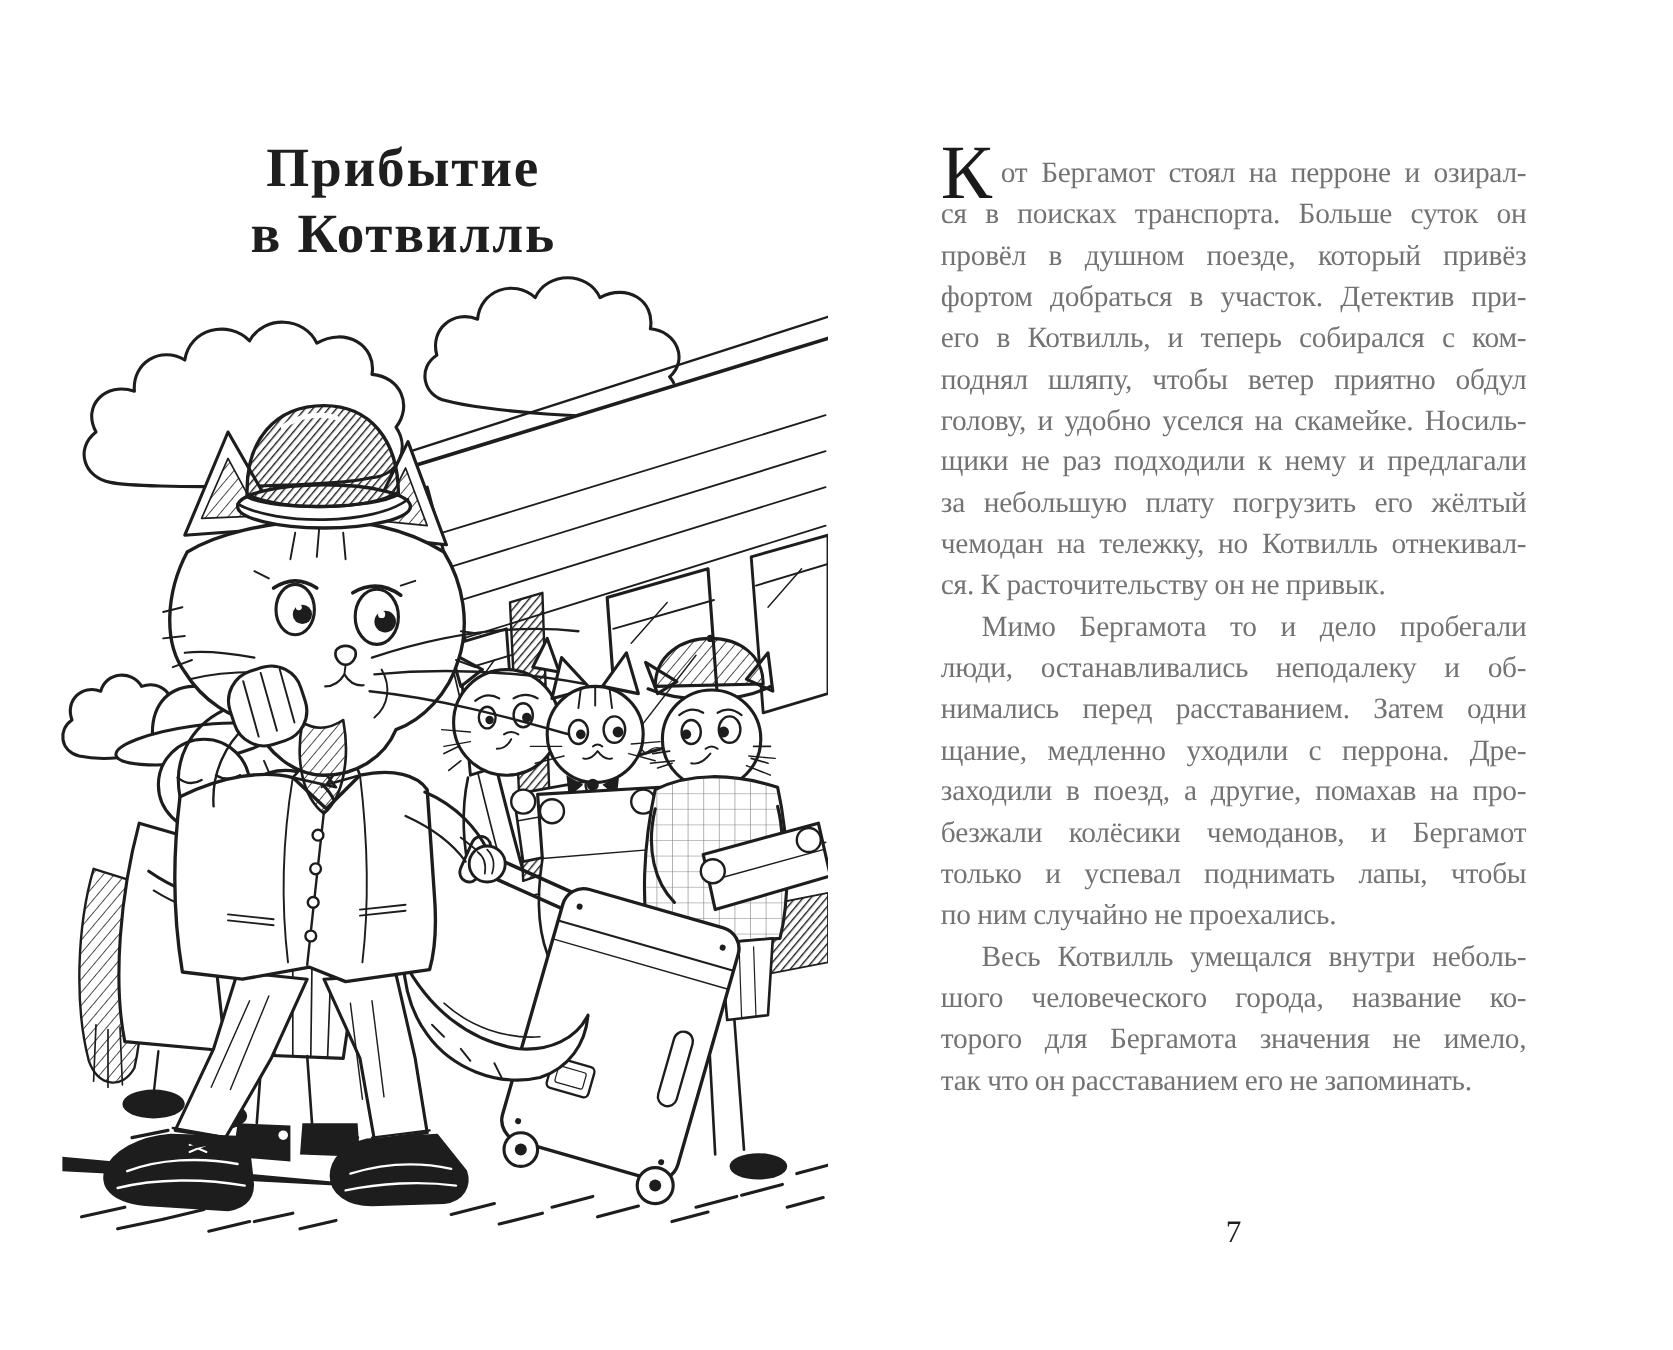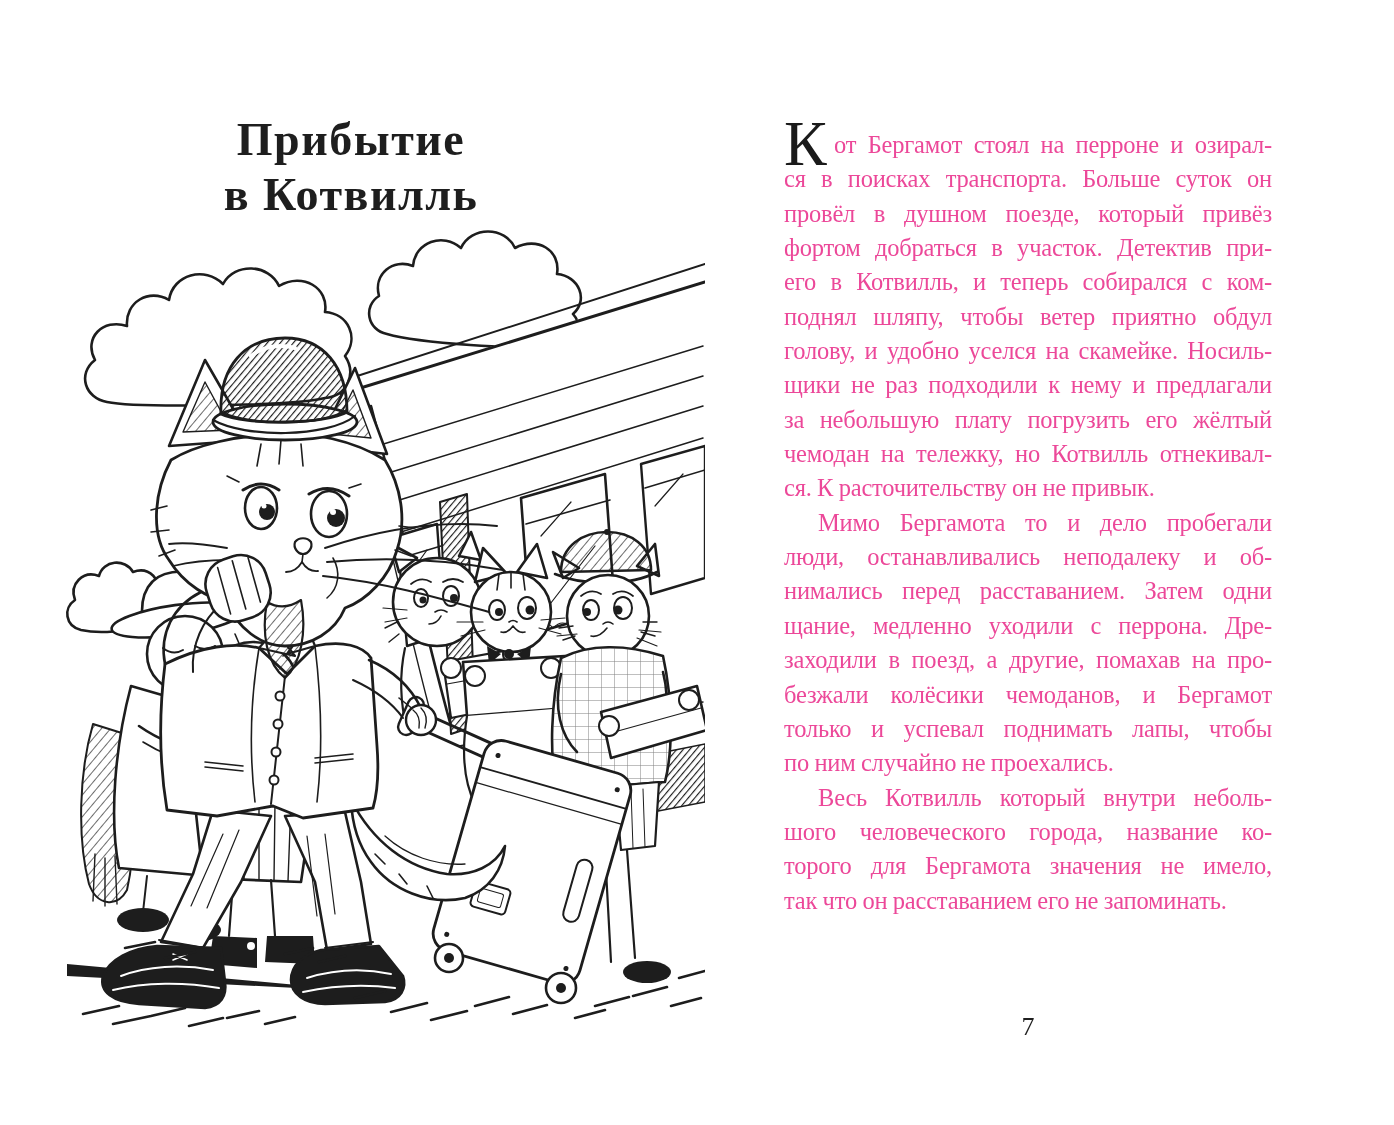--- a/index.html
+++ b/index.html
@@ -1,25 +1,25 @@
 <!DOCTYPE html>
 <html><head>
 <meta charset="utf-8">
 <style>
   html,body{margin:0;padding:0;background:#ffffff;}
   .spread{position:relative;width:1394px;height:1125px;background:#ffffff;overflow:hidden;
           font-family:"Liberation Serif", serif;color:#222;}
-  .left-page{position:absolute;left:15px;top:0;width:697px;height:1125px;}
+  .left-page{position:absolute;left:0;top:0;width:697px;height:1125px;}
   .right-page{position:absolute;left:697px;top:0;width:697px;height:1125px;}
   .chapter-title{position:absolute;top:112px;left:0;width:672px;text-align:center;
                  font-size:46px;font-weight:700;line-height:55px;letter-spacing:1.5px;color:#1e1e1e;}
   .illustration{position:absolute;left:40px;top:206px;width:650px;height:830px;}
   .text-block{position:absolute;left:87px;top:128px;width:488px;}
   .line{height:34.35px;line-height:34.35px;font-size:24.5px;text-align:justify;
-        text-align-last:justify;word-spacing:-0.5px;letter-spacing:-0.2px;overflow:hidden;color:#ec4899;}
+        text-align-last:justify;word-spacing:-0.5px;letter-spacing:-0.2px;overflow:hidden;color:#737373;}
   .para-end{text-align-last:left;}
   .indent{text-indent:34px;}
   .first-line{padding-left:50px;}
   .dropcap{position:absolute;left:0;top:-16px;font-size:64px;line-height:64px;color:#1a1a1a;}
   .page-number{position:absolute;left:87px;top:1012px;width:488px;text-align:center;
                font-size:26px;color:#1f1f1f;}
   svg .ink{stroke:#1d1d1d;fill:none;stroke-width:2.6;stroke-linecap:round;stroke-linejoin:round;}
 </style>
 </head>
 <body>
@@ -294,21 +294,21 @@
         <div class="line">люди, останавливались неподалеку и об-</div>
         <div class="line">нимались перед расставанием. Затем одни</div>
         <div class="line">щание, медленно уходили с перрона. Дре-</div>
         <div class="line">заходили в поезд, а другие, помахав на про-</div>
         <div class="line">безжали колёсики чемоданов, и Бергамот</div>
         <div class="line">только и успевал поднимать лапы, чтобы</div>
         <div class="line para-end">по ним случайно не проехались.</div>
       </div>
 
       <div>
-        <div class="line indent">Весь Котвилль который внутри неболь-</div>
+        <div class="line indent">Весь Котвилль умещался внутри неболь-</div>
         <div class="line">шого человеческого города, название ко-</div>
         <div class="line">торого для Бергамота значения не имело,</div>
         <div class="line para-end">так что он расставанием его не запоминать.</div>
       </div>
     </div>
 
     <div class="page-number">7</div>
   </div>
 
 </div>

